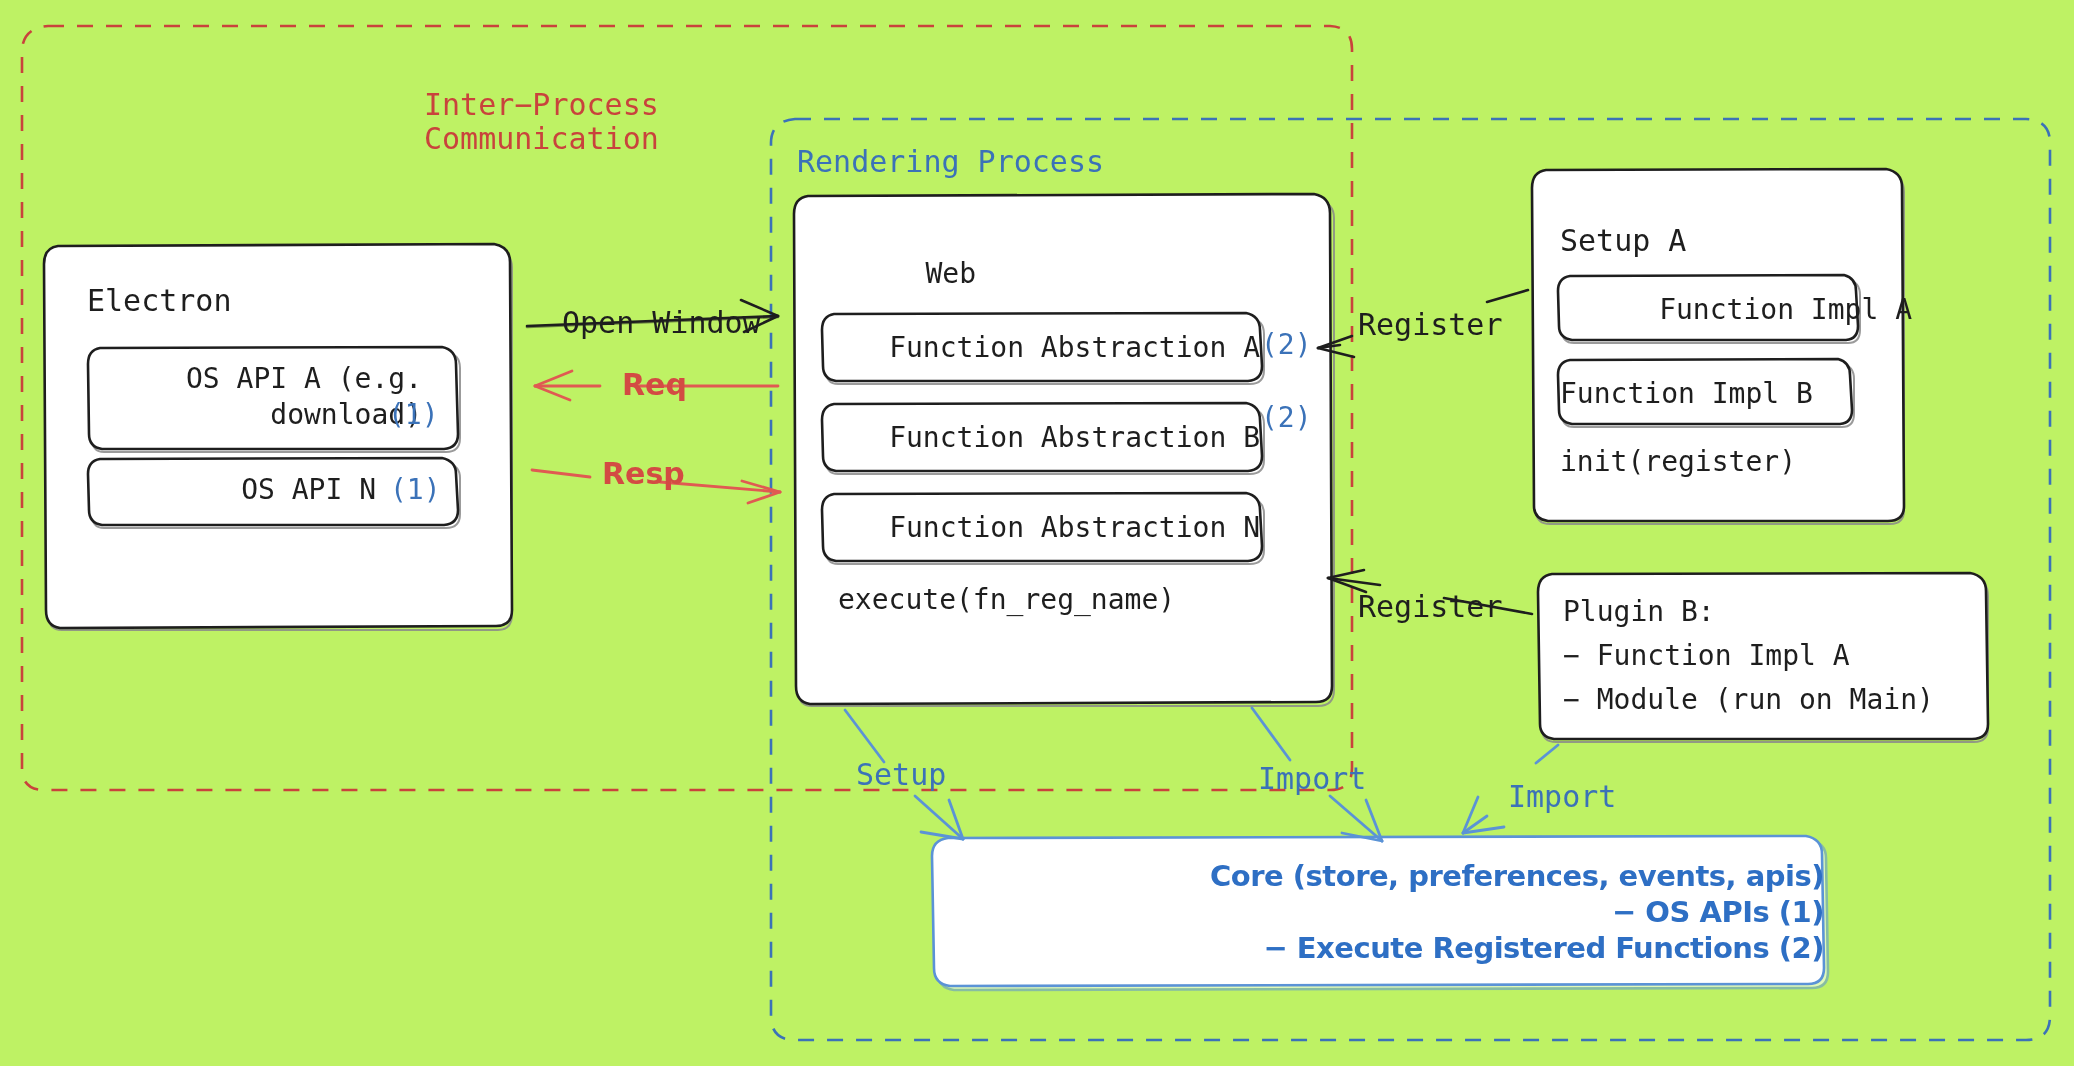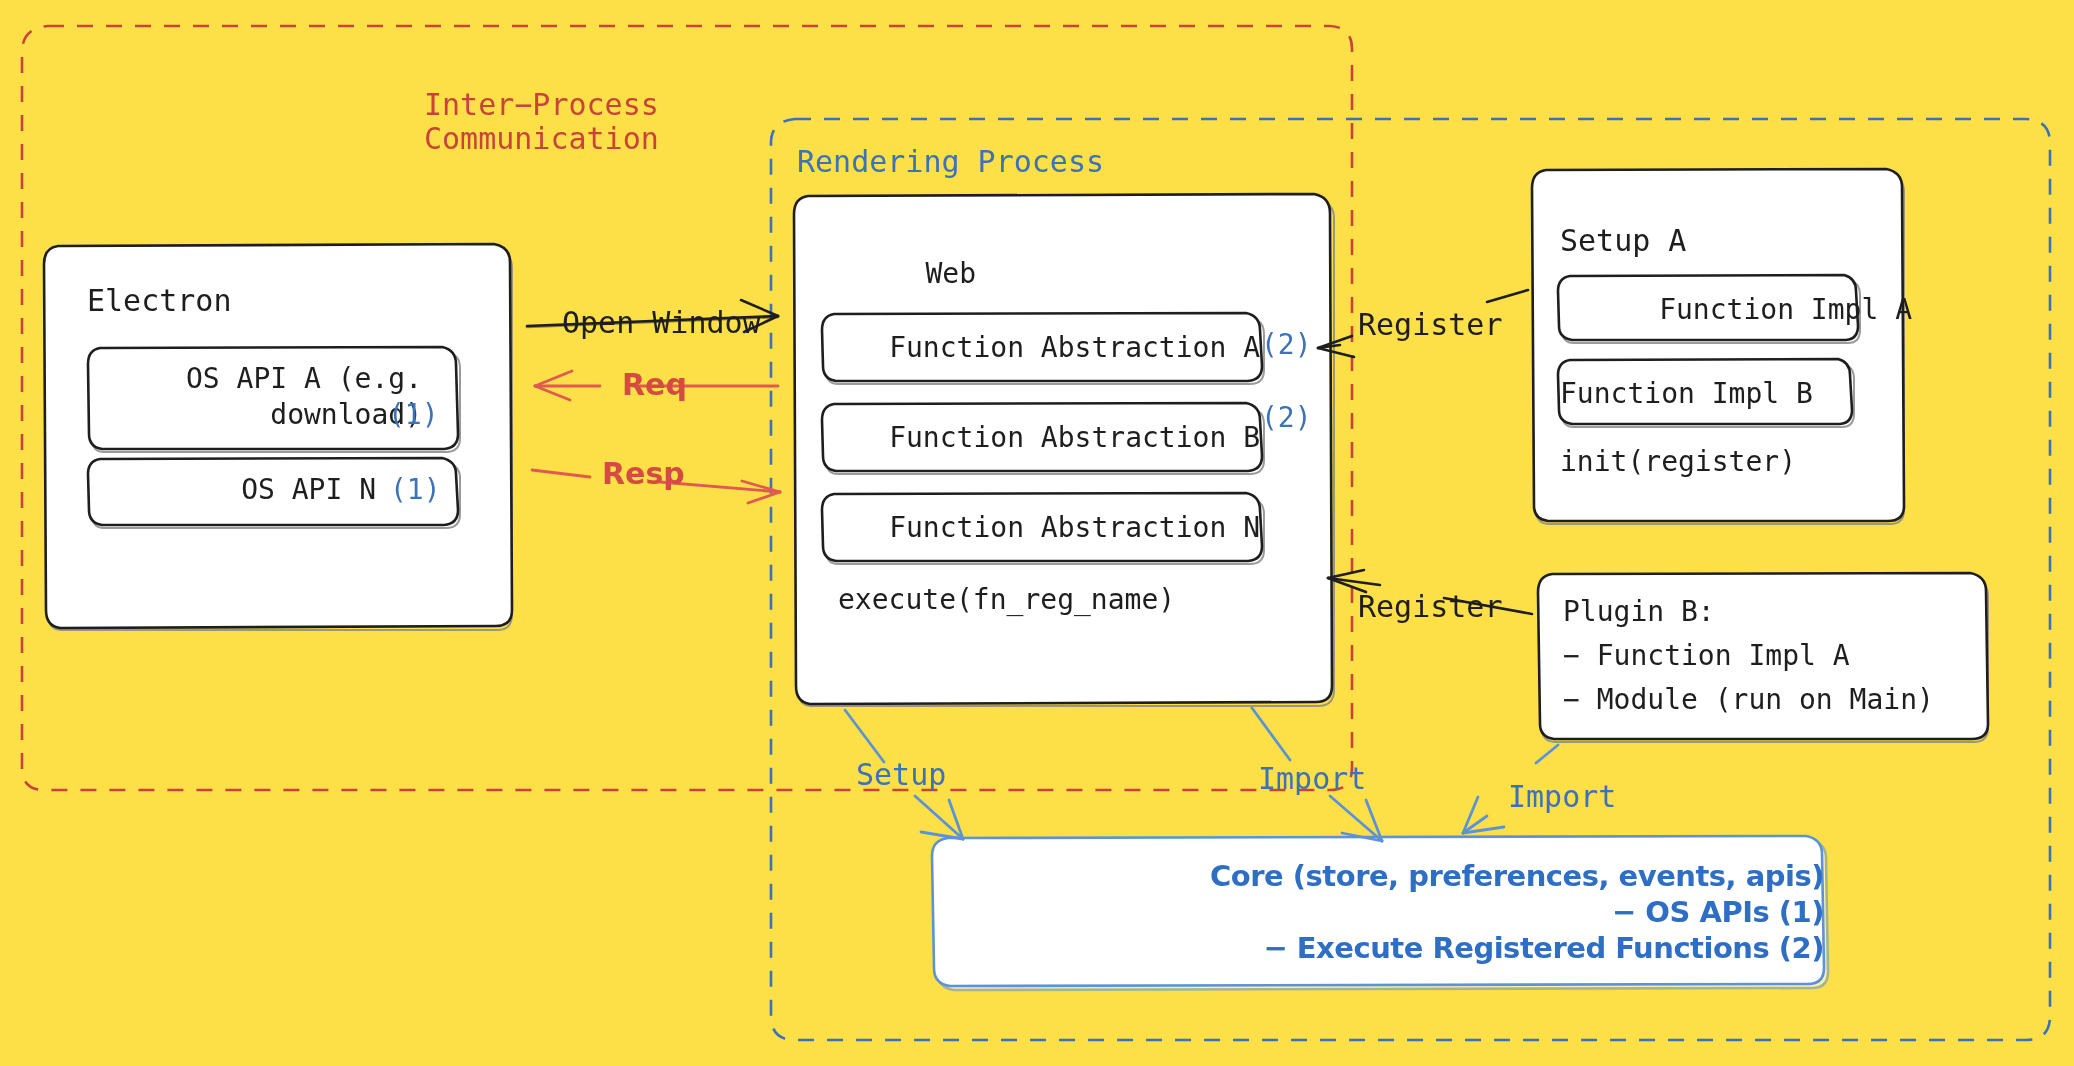--- a/index.html
+++ b/index.html
@@ -4,21 +4,21 @@
 <style>
   html, body {
     margin: 0;
     padding: 0;
     background: #ffffff;
   }
   #canvas {
     position: relative;
     width: 2074px;
     height: 1066px;
-    background: #fde047;
+    background: #bef264;
     font-family: "DejaVu Sans Mono", "Liberation Mono", monospace;
     overflow: hidden;
   }
   svg.layer {
     position: absolute;
     left: 0; top: 0;
     width: 2074px;
     height: 1066px;
     pointer-events: none;
   }

